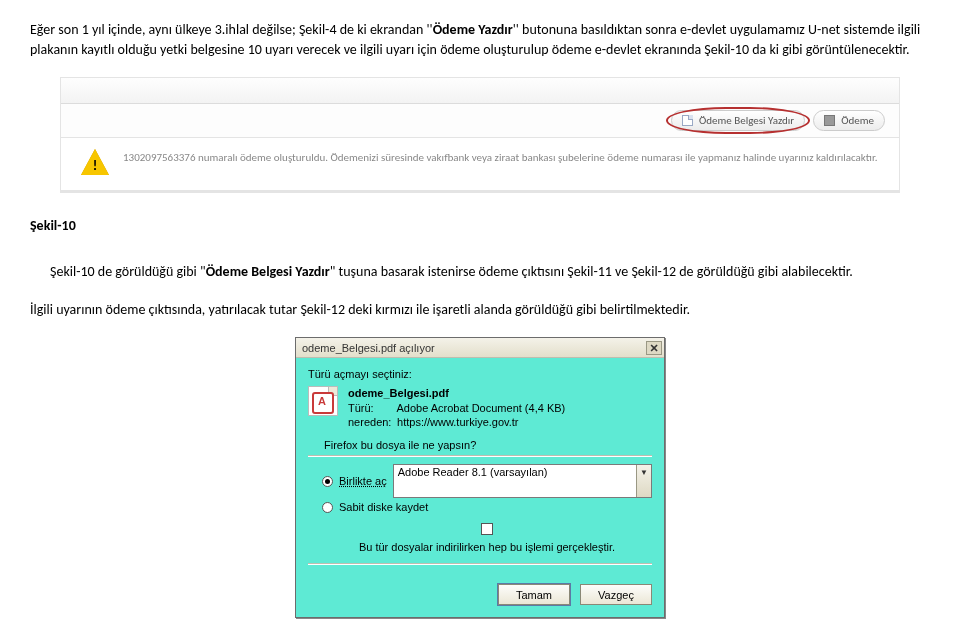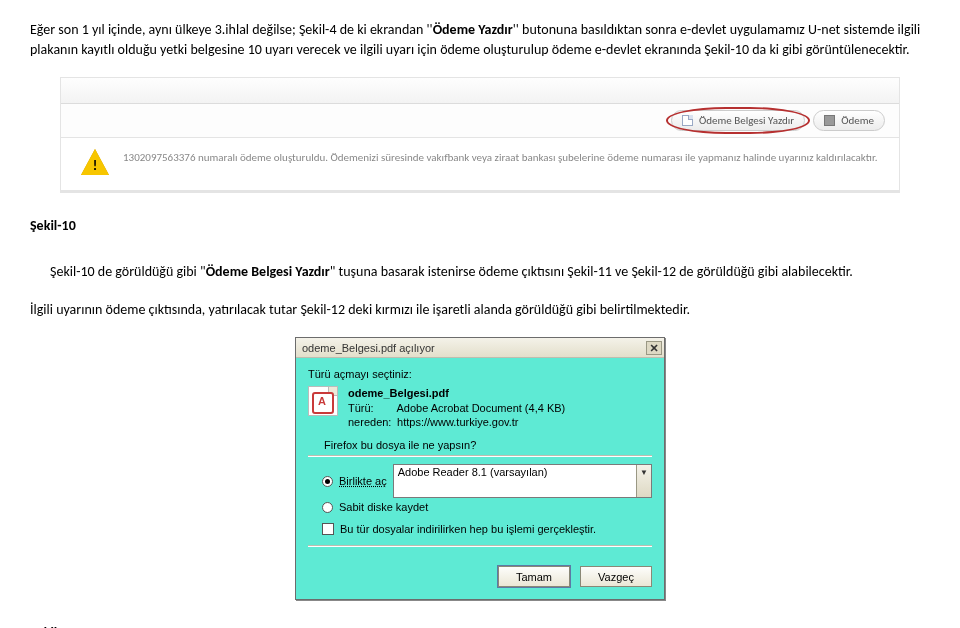--- a/index.html
+++ b/index.html
@@ -303,21 +303,21 @@
         <div class="val">Adobe Reader 8.1 (varsayılan)</div>
         <div class="arrow">▼</div>
       </div>
     </div>
 
     <div class="opt-row">
       <span class="radio"></span>
       <span>Sabit diske kaydet</span>
     </div>
 
-    <div class="opt-row" style="margin-top:10px;">
+    <div class="opt-row" style="margin-top:10px;flex-direction:column;">
       <span class="checkbox"></span>
       <span>Bu tür dosyalar indirilirken hep bu işlemi gerçekleştir.</span>
     </div>
     <div class="hr" style="margin-top:10px;"></div>
   </div>
   <div class="dialog-btns">
     <button class="dlg-btn primary">Tamam</button>
     <button class="dlg-btn">Vazgeç</button>
   </div>
 </div>

